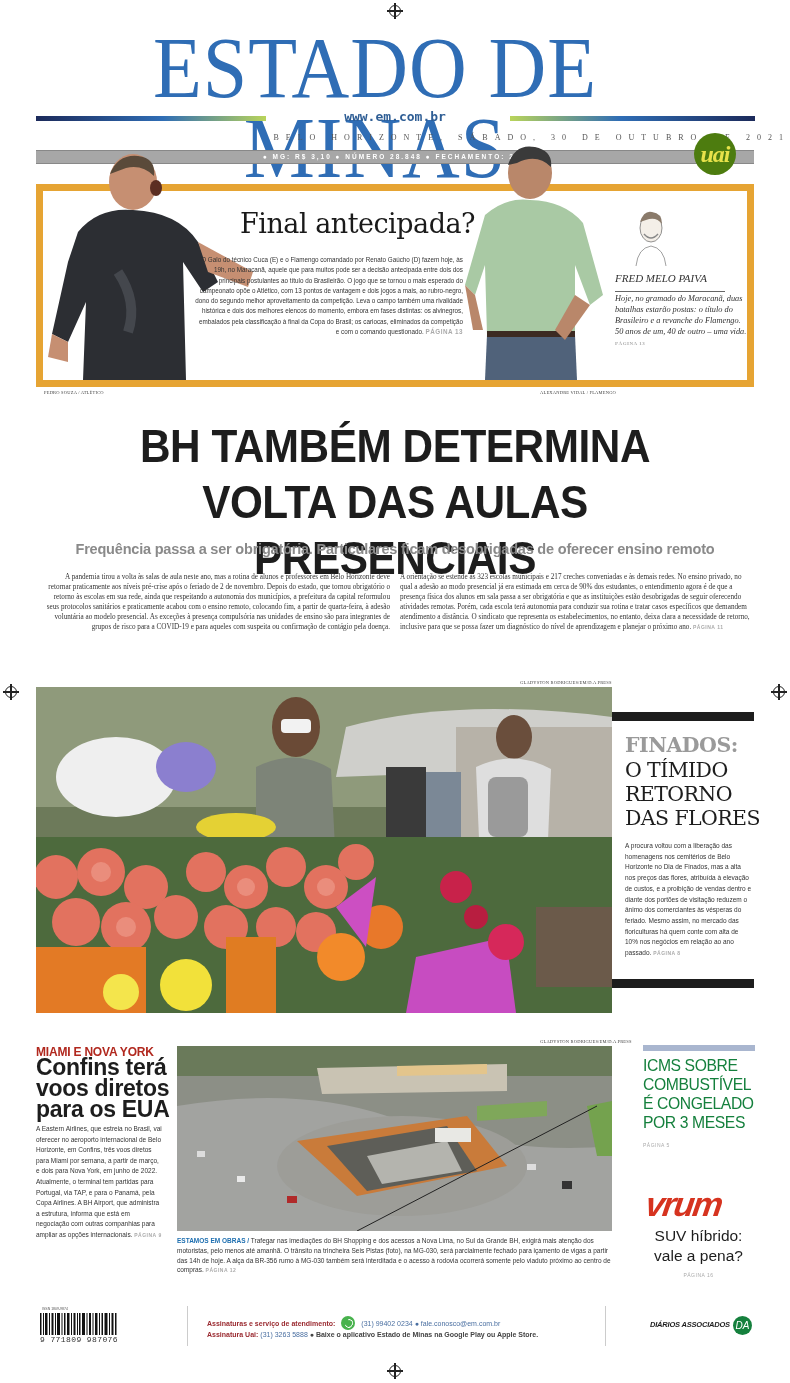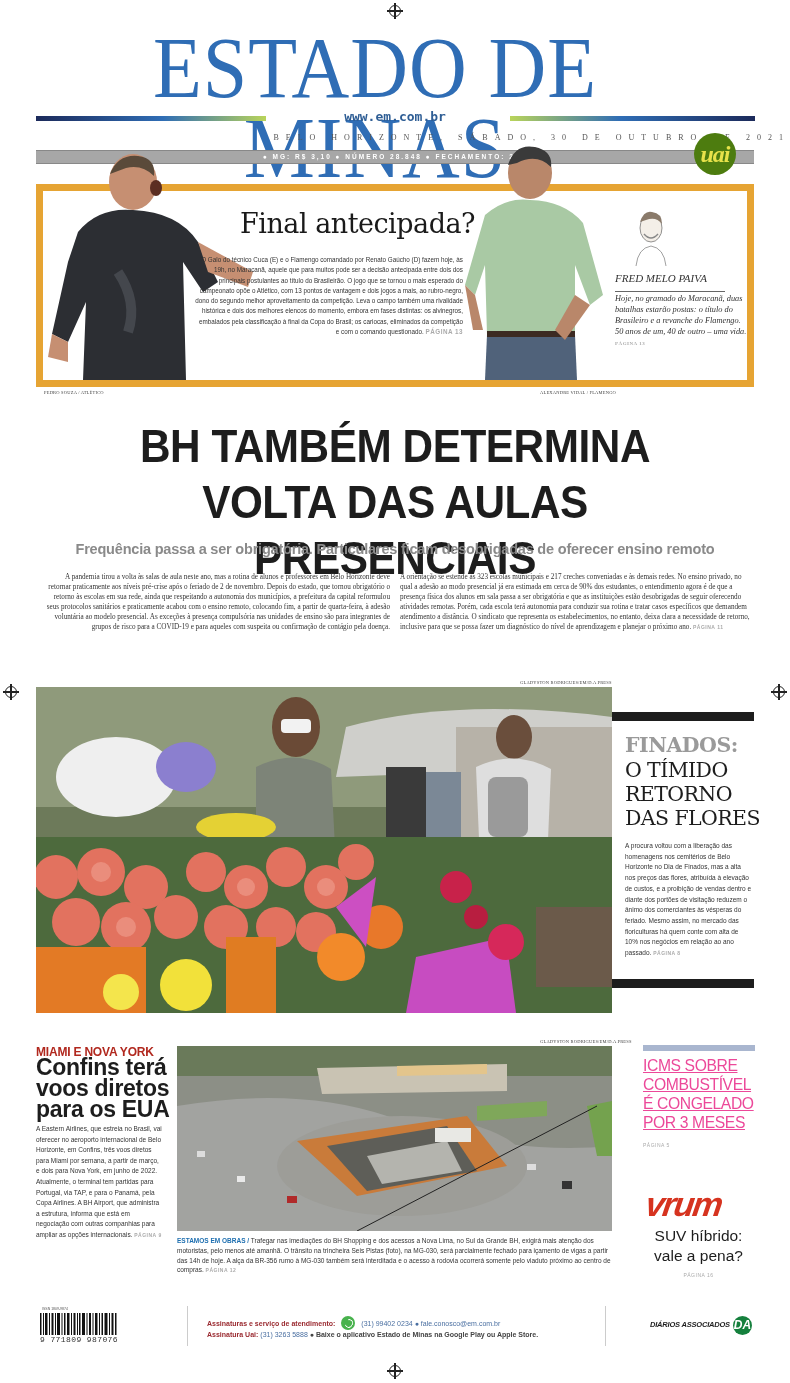--- a/index.html
+++ b/index.html
@@ -59,42 +59,42 @@
   .confins-body { left: 36px; top: 1124px; width: 128px; font-size: 6.5px; line-height: 10.6px; color: #333; }
 
   
   .photo-obras { left: 177px; top: 1046px; width: 435px; height: 185px; overflow: hidden; }
   .photo-credit-obras { left: 540px; top: 1039px; }
   .obras-caption { left: 177px; top: 1236px; width: 435px; font-size: 6.5px; line-height: 9.8px; color: #333; }
   .obras-label { font-weight: bold; color: #1e6fb0; }
 
   
   .icms-bar { left: 643px; top: 1045px; width: 112px; height: 6px; background: #a9b6cf; }
-  .icms-title { left: 643px; top: 1056px; width: 120px; font-size: 15.7px; line-height: 19px; color: #ec4899; letter-spacing: -0.4px; text-decoration: underline; }
+  .icms-title { left: 643px; top: 1056px; width: 120px; font-size: 15.7px; line-height: 19px; color: #15803d; letter-spacing: -0.4px; }
   .icms-page { left: 643px; top: 1142px; font-size: 5px; color: #aaa; letter-spacing: 0.5px; }
   .vrum-logo { left: 640px; top: 1186px; width: 117px; height: 36px; }
   .vrum-text { position: absolute; left: 6px; top: 0; font-family: "Liberation Sans", sans-serif; font-weight: bold; font-style: italic; font-size: 34px; color: #d6331f; letter-spacing: -2px; line-height: 36px; transform: skewX(-8deg); }
   .vrum-head { left: 640px; top: 1226px; width: 117px; text-align: center; font-size: 15.5px; line-height: 20px; color: #1d1d1d; }
   .vrum-page { left: 640px; top: 1272px; width: 117px; text-align: center; font-size: 5px; color: #aaa; letter-spacing: 0.5px; }
 
   
   .barcode { left: 40px; top: 1313px; width: 78px; height: 22px; }
   .barcode-issn { left: 42px; top: 1307px; font-size: 3.5px; color: #555; }
   .barcode-digits { left: 40px; top: 1335px; font-family: "Liberation Mono", monospace; font-size: 8px; letter-spacing: 0.4px; color: #333; }
   .footer-sep-1 { left: 187px; top: 1306px; width: 1px; height: 40px; background: #ccc; }
   .footer-sep-2 { left: 605px; top: 1306px; width: 1px; height: 40px; background: #ccc; }
   .footer-line { font-size: 7px; color: #444; font-weight: bold; }
   .footer-line-1 { left: 207px; top: 1316px; }
   .footer-line-2 { left: 207px; top: 1331px; }
   .footer-label { color: #9a2a30; }
   .footer-blue { color: #4a6fa1; font-weight: normal; }
   .wa-icon { display: inline-block; width: 14px; height: 14px; border-radius: 50%; background: #48b24d; vertical-align: -4px; margin: 0 4px; position: relative; }
   .wa-icon::after { content: ""; position: absolute; left: 4px; top: 3px; width: 6px; height: 7px; border: 1.5px solid #fff; border-radius: 50%; border-left-color: transparent; transform: rotate(30deg); }
   .diarios { left: 650px; top: 1320px; font-size: 7.5px; font-weight: bold; font-style: italic; color: #1d1d1d; letter-spacing: -0.2px; }
-  .da-badge { left: 733px; top: 1316px; width: 19px; height: 19px; border-radius: 50%; background: #15803d; color: #fff; font-size: 12px; font-weight: bold; font-style: italic; text-align: center; line-height: 19px; }
+  .da-badge { left: 733px; top: 1316px; width: 19px; height: 19px; border-radius: 50%; background: #15803d; color: #fff; font-size: 10px; font-weight: normal; font-style: italic; text-align: center; line-height: 19px; }
 </style>
 </head>
 <body>
 
 <div class="reg" style="left:389px; top:5px;"></div>
 <div class="reg" style="left:5px; top:686px;"></div>
 <div class="reg" style="left:773px; top:686px;"></div>
 <div class="reg" style="left:389px; top:1365px;"></div>
 
 <div class="abs masthead">

